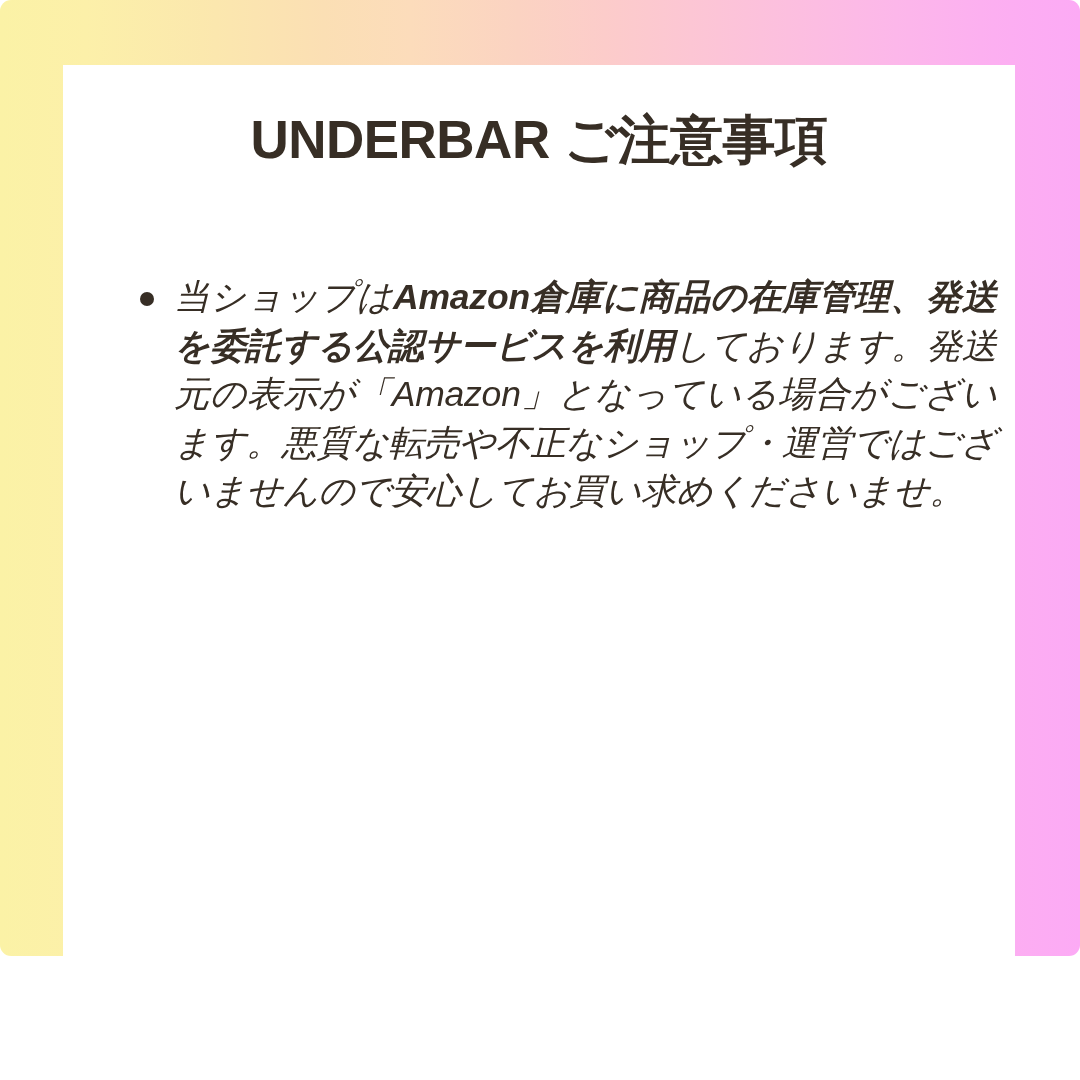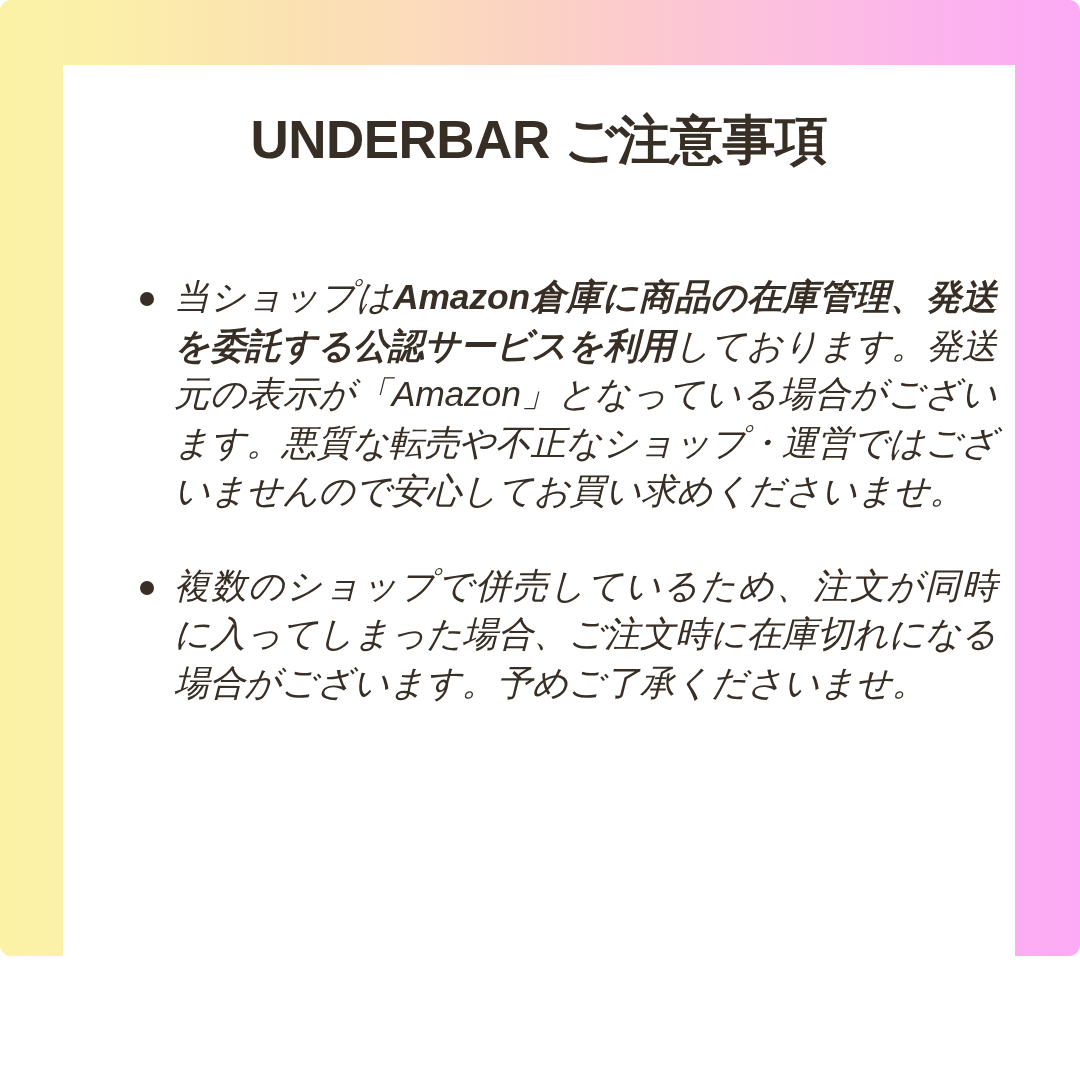--- a/index.html
+++ b/index.html
@@ -124,21 +124,17 @@
   <div id="card">
     <div id="card-inner">
 
       <div class="page-title">UNDERBAR ご注意事項</div>
 
       <ul class="notice-list">
         <li class="notice-item">
           <span class="bullet-dot"></span>
           <span class="notice-text"><span>当ショップは</span><span class="strong">Amazon倉庫に商品の在庫管理、発送を委託する公認サービスを利用</span><span>しております。発送元の表示が「Amazon」となっている場合がございます。悪質な転売や不正なショップ・運営ではございませんので安心してお買い求めくださいませ。</span></span>
         </li>
-        <li class="notice-item">
-          <span class="bullet-dot"></span>
-          <span class="notice-text"><span>複数のショップで併売しているため、注文が同時に入ってしまった場合、ご注文時に在庫切れになる場合がございます。予めご了承くださいませ。</span></span>
-        </li>
       </ul>
 
     </div>
   </div>
 </div>
 
 </body></html>

